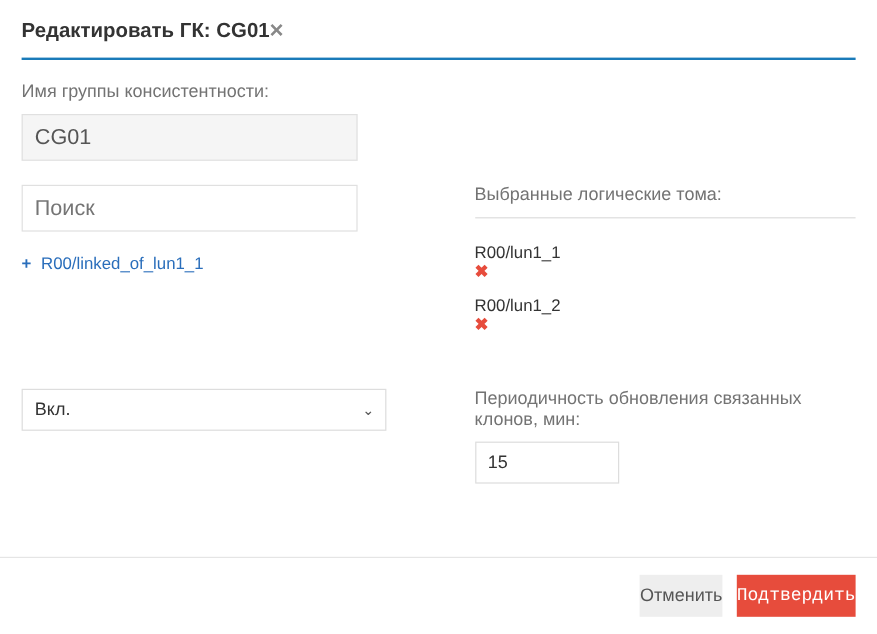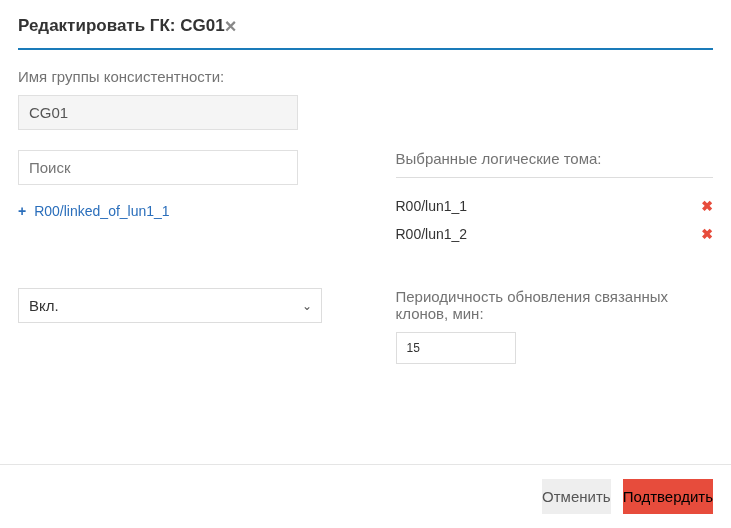--- a/index.html
+++ b/index.html
@@ -44,21 +44,21 @@
     .field-label {
       font-size: 15px;
       color: #737373;
       margin-bottom: 10px;
     }
     .text-input {
       width: 280px;
       padding: 8px 10px;
       border: 1px solid #e0e0e0;
       background: #f5f5f5;
-      font-size: 15px;
+      font-size: 18px;
       color: #555;
       margin-bottom: 20px;
     }
     .text-input.search {
       background: #fff;
       color: #999;
       margin-bottom: 14px;
     }
     .columns {
       display: flex;
@@ -82,24 +82,25 @@
       font-size: 14px;
     }
     .selected-header-line {
       border-bottom: 1px solid #ddd;
       margin-top: 8px;
       margin-bottom: 14px;
     }
     .selected-item {
       display: flex;
       justify-content: space-between;
-      align-items: center;
+      align-items: flex-start;
       padding: 6px 0;
       font-size: 14px;
       color: #333;
+      flex-direction: column;
     }
     .remove-icon {
       color: #e74c3c;
       font-weight: bold;
       cursor: pointer;
       font-size: 14px;
     }
     .lower-row {
       display: flex;
       gap: 60px;
@@ -126,21 +127,21 @@
       transform: translateY(-50%);
       pointer-events: none;
       color: #555;
       font-size: 12px;
     }
     .number-input {
       width: 120px;
       padding: 8px 10px;
       border: 1px solid #ddd;
       background: #fff;
-      font-size: 12px;
+      font-size: 15px;
       color: #333;
     }
     .footer {
       position: absolute;
       bottom: 0;
       left: 0;
       right: 0;
       border-top: 1px solid #e5e5e5;
       padding: 14px 18px;
       display: flex;
@@ -152,21 +153,22 @@
       font-size: 15px;
       border: none;
       cursor: pointer;
     }
     .btn-cancel {
       background: #eeeeee;
       color: #555;
     }
     .btn-confirm {
       background: #e74c3c;
-      color: #000000;
+      color: #ffffff;
+      font-family: Liberation Mono, monospace;
     }
   </style>
 </head>
 <body>
 
 <div class="dialog">
 
   <div class="dialog-header">
     <div class="dialog-title">Редактировать ГК: CG01</div>
     <div class="close-btn">×</div>

